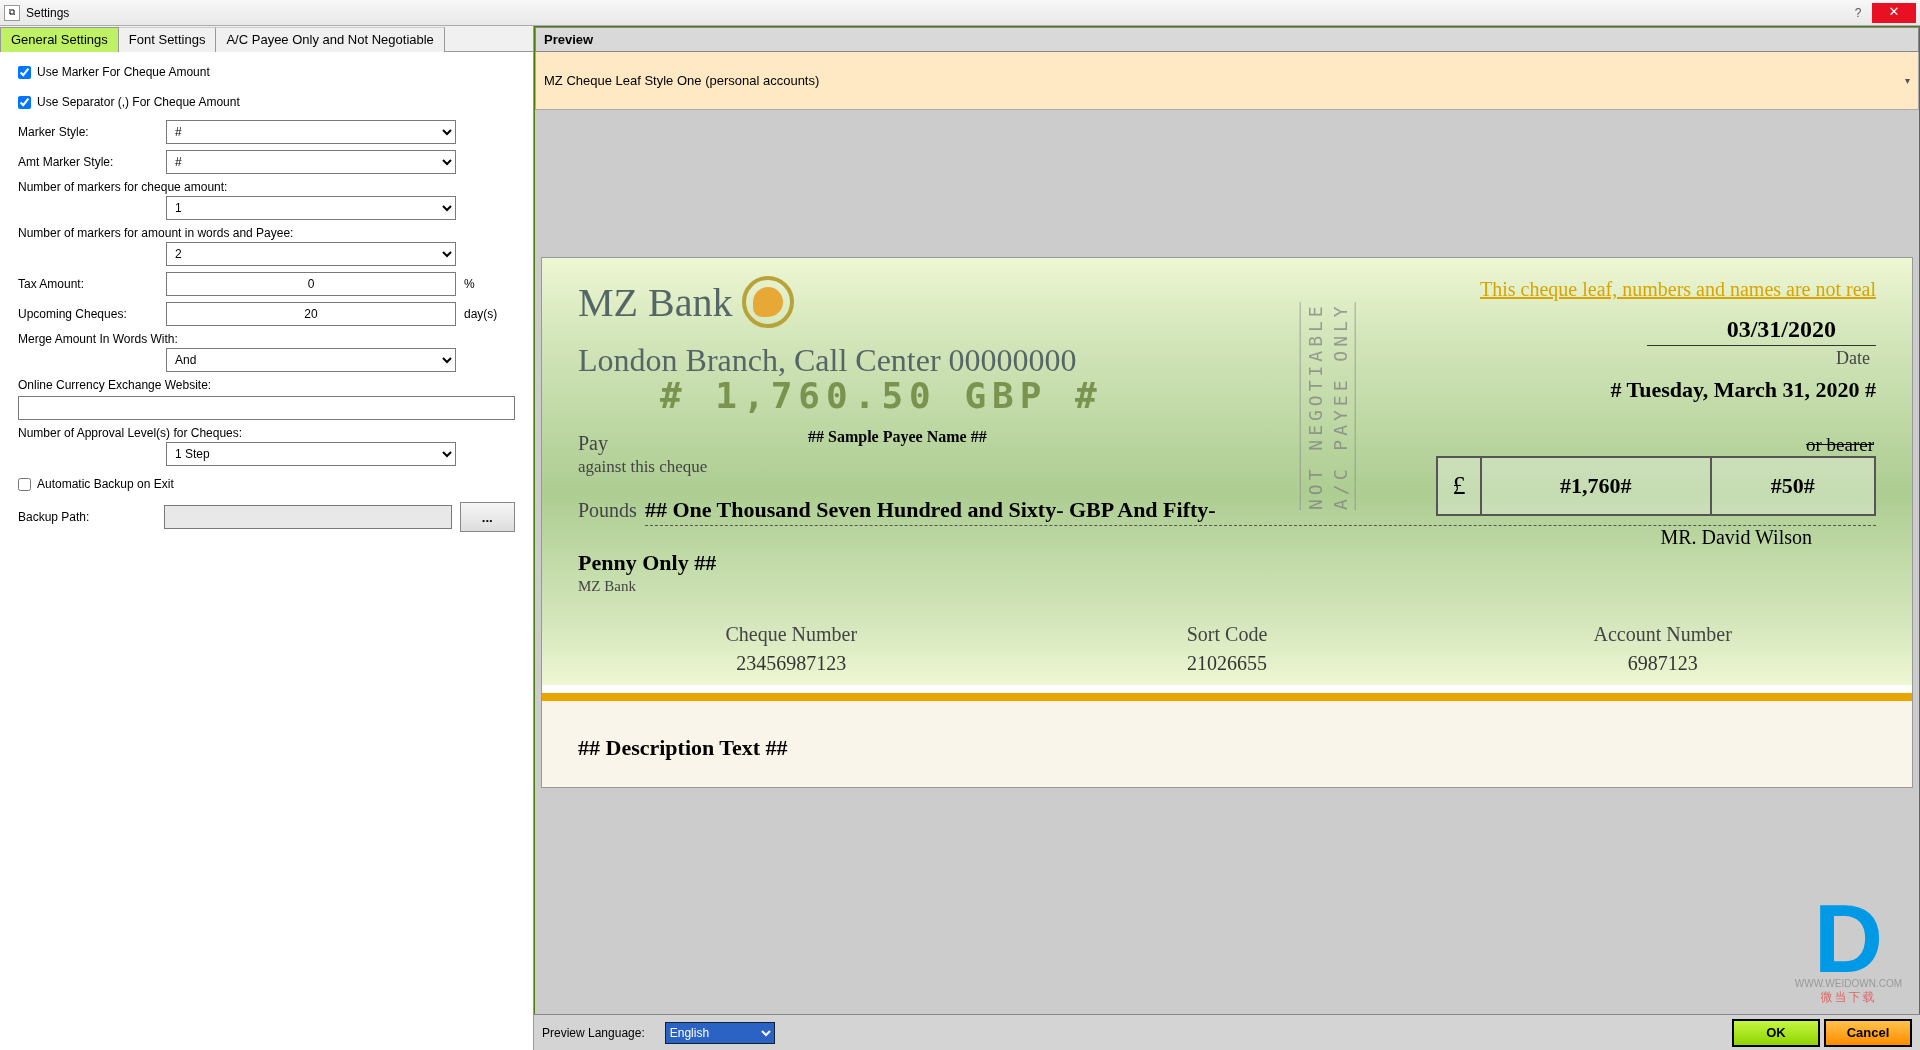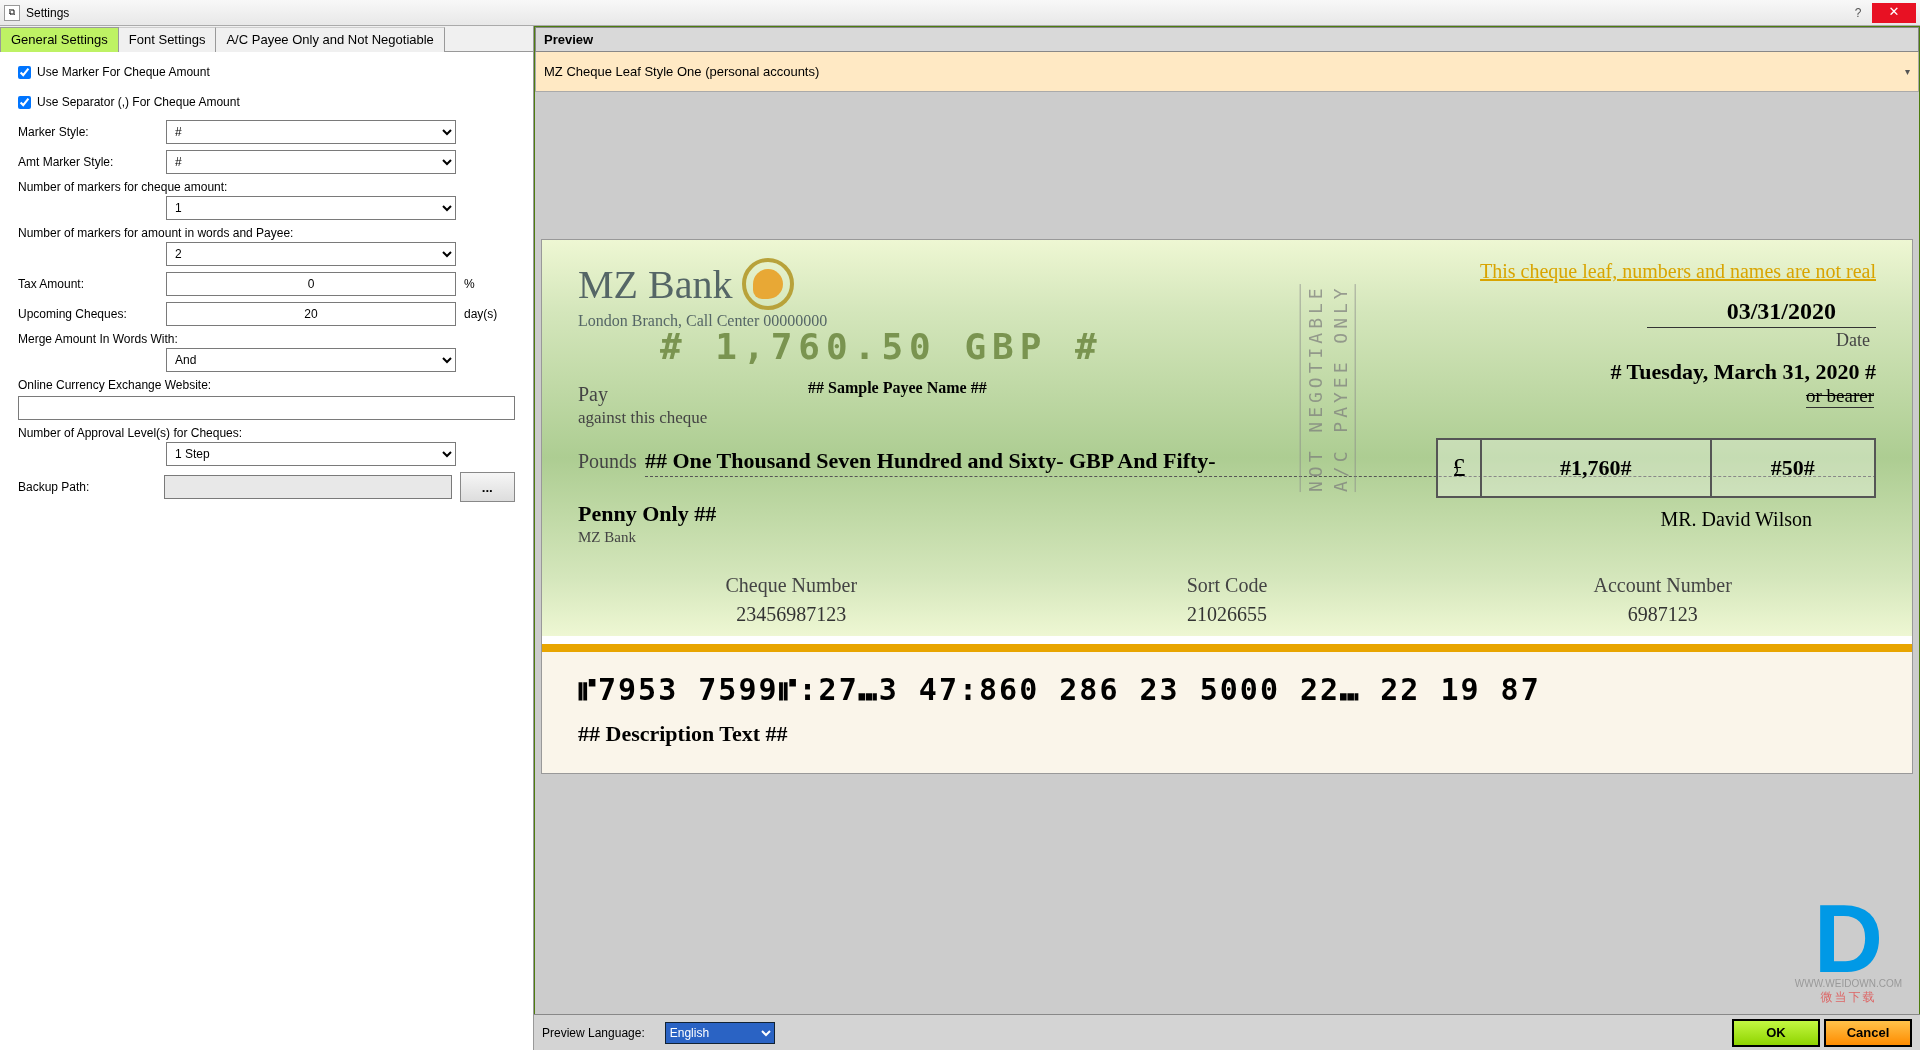--- a/index.html
+++ b/index.html
@@ -33,33 +33,33 @@
 .select, .num, .text { height: 24px; border: 1px solid #7a7a7a; background: #fff; font-size: 12px; padding: 0 4px;}
 .select { width: 290px; }
 .num { width: 290px; text-align: center; }
 .num-wide { width: 500px; }
 .suffix { margin-left: 8px; font-size: 12px;}
 .browse-btn { width: 56px; height: 30px; border: 1px solid #888; background: linear-gradient(#f6f6f6,#ddd); cursor: pointer; margin-left: 8px; font-weight: bold;}
 .disabled-input { background: #e8e8e8; }
 
 
 .preview-header { background: #d9d9d9; border: 1px solid #888; padding: 4px 8px; font-weight: bold; font-size: 13px;}
-.preview-style-select { background: #ffe9c4; border: 1px solid #aaa; border-top:none; padding: 12px 8px; display: flex; justify-content: space-between; align-items: center; font-size: 13px;}
+.preview-style-select { background: #ffe9c4; border: 1px solid #aaa; border-top:none; padding: 21px 8px; display: flex; justify-content: space-between; align-items: center; font-size: 13px;}
 .preview-style-select .dd { font-size: 10px; color: #555; cursor: pointer;}
 .preview-body { flex: 1; background: #ccc; display: flex; align-items: flex-start; justify-content: center; overflow: hidden; position: relative;}
 .cheque-wrap { margin-top: 148px; width: 1370px; background: #fff; box-shadow: 0 0 0 1px #999;}
 
 
 .cheque-top { background: linear-gradient(180deg,#eef7d3 0%, #d4e6bb 18%, #adcd92 55%, #d4e6bb 85%, #eef7d3 100%); padding: 18px 36px 10px 36px; position: relative; font-family: Georgia, "Times New Roman", serif;}
 .bank-row { display: flex; align-items: center; }
 .bank-name { font-size: 40px; color: #566; }
 .bank-logo { width: 52px; height: 52px; border: 4px solid #b8a23a; border-radius: 50%; margin-left: 10px; display:flex; align-items:center; justify-content:center;}
 .bank-logo-inner { width: 30px; height: 30px; background: #e8a835; border-radius: 50% 50% 50% 30%;}
 .notice { position: absolute; right: 36px; top: 20px; color: #d9a400; font-size: 20px; text-decoration: underline; font-family: Georgia, serif;}
-.branch { font-size: 16px; color: #566; margin-top: 2px;}
+.branch { font-size: 32px; color: #566; margin-top: 14px;}
 .dot-amount { font-family: monospace; font-size: 36px; letter-spacing: 6px; color: #7a9450; margin-left: 82px; margin-top: -4px; font-weight: bold;}
 .date-line { position: absolute; right: 36px; top: 58px; text-align: right;}
 .date-value { font-size: 24px; font-weight: bold; border-bottom: 1px solid #333; padding: 0 40px 2px 80px; display:inline-block;}
 .date-label { font-size: 18px; color: #444; margin-top: 2px; text-align:right; padding-right: 6px;}
 .date-words { font-size: 22px; font-weight: bold; margin-top: 8px;}
 .pay-block { margin-top: 16px; position: relative;}
 .pay-label { font-size: 20px; color: #444;}
 .payee { position:absolute; left: 230px; top: -4px; font-size: 16px; font-weight: bold;}
 .against { font-size: 17px; color: #444; margin-top: 2px;}
 .or-bearer { position: absolute; right: 2px; top: 2px; font-size: 19px; text-decoration: line-through; border-bottom: 1px solid #333;}
@@ -156,20 +156,24 @@
       </div>
       <span class="lbl-full">Online Currency Exchange Website:</span>
       <div class="row">
         <input class="text num-wide" value="" style="">
       </div>
       <span class="lbl-full">Number of Approval Level(s) for Cheques:</span>
       <div class="row" style="padding-left:148px; margin-top:-2px;">
         <select class="select"><option>1 Step</option></select>
       </div>
       <div class="row">
+        <input type="checkbox" class="checkbox" style="">
+        <span class="lbl">Automatic Backup on Exit</span>
+      </div>
+      <div class="row">
         <span class="lbl-col">Backup Path:</span>
         <input class="num disabled-input" disabled="" value="" style="">
         <button class="browse-btn">...</button>
       </div>
     </div>
   </div>
 
   <div class="right">
     <div class="preview-header">Preview</div>
     <div class="preview-style-select">
@@ -224,21 +228,20 @@
                 <div class="val">21026655</div>
               </div>
             <div class="col">
                 <div class="hdr">Account Number</div>
                 <div class="val">6987123</div>
               </div>
           </div>
         </div>
         <div class="gold-line"></div>
         <div class="cheque-bottom">
-          <div class="micr">⑈7953 7599⑈:27⑉3 47:860 286 23 5000 22⑉ 22 19 87</div>
           <div class="desc">## Description Text ##</div>
         </div>
       </div>
     </div>
     <div class="footer">
       <span class="lbl2">Preview Language:</span>
       <select><option>English</option></select>
       <div class="spacer"></div>
       <button class="ok-btn">OK</button>
       <button class="cancel-btn">Cancel</button>

